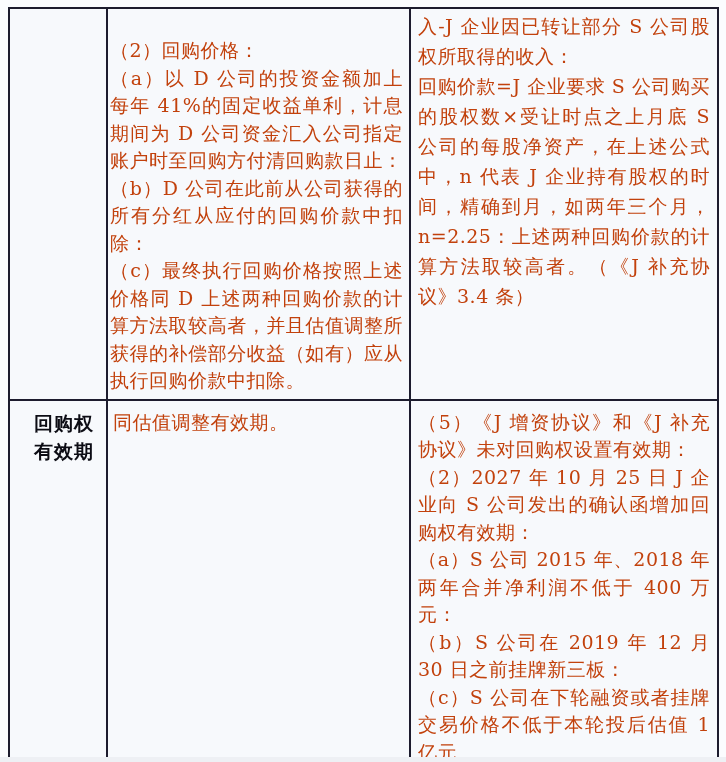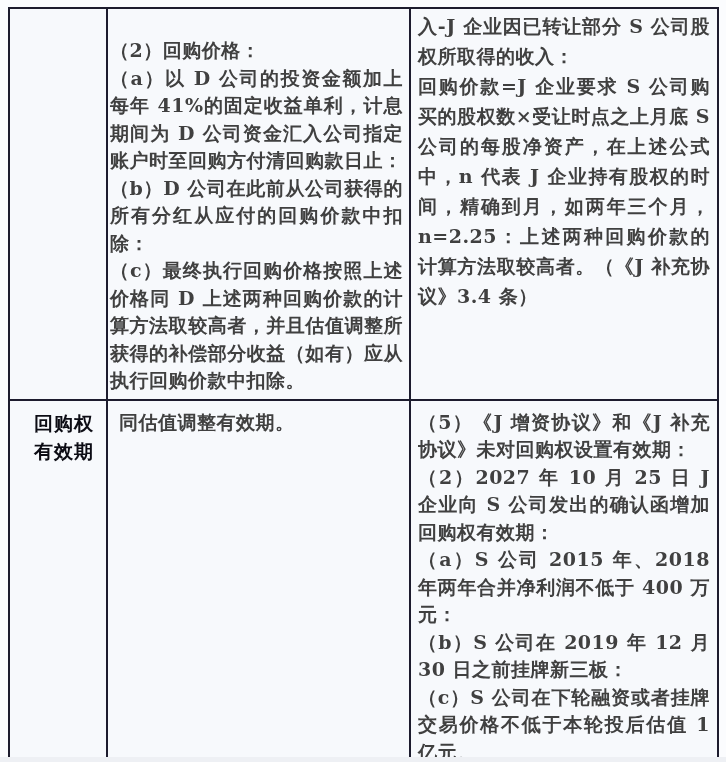--- a/index.html
+++ b/index.html
@@ -27,43 +27,43 @@
     padding:0;
   }
   .doc-table{border-bottom:3px solid #141320;}
   tr.row-1{height:357px;}
   tr.row-2{height:386px;}
   col.c-term{width:98px;}
   col.c-mid{width:303px;}
   col.c-right{width:308px;}
 
   .cell-text{
-    color:#404040;
+    color:#c2410c;
     font-size:19px;
-    font-weight:700;
+    font-weight:400;
     line-height:27.5px;
     letter-spacing:0.5px;
     text-align:justify;
     text-justify:inter-character;
   }
   .cell-text p{margin:0;}
 
   .term-cell{
     text-align:center;
     color:#0c0c14;
     font-weight:700;
     font-size:19px;
     line-height:28px;
     letter-spacing:1px;
   }
   .term-inner{padding:8px 8px 4px 20px;}
 
   .pad-mid-r1{padding:28px 6px 4px 2px;}
   .pad-right-r1{padding:2px 7px 4px 7px;line-height:30px;}
-  .pad-mid-r2{padding:8px 6px 4px 11px;}
+  .pad-mid-r2{padding:8px 6px 4px 5px;}
   .pad-right-r2{padding:8px 7px 4px 7px;line-height:27.5px;}
 
   
   .scan-edge-bottom{
     position:absolute;left:0;bottom:0;width:100%;height:5px;
     background:#eef0f4;
   }
 </style>
 </head>
 <body>

